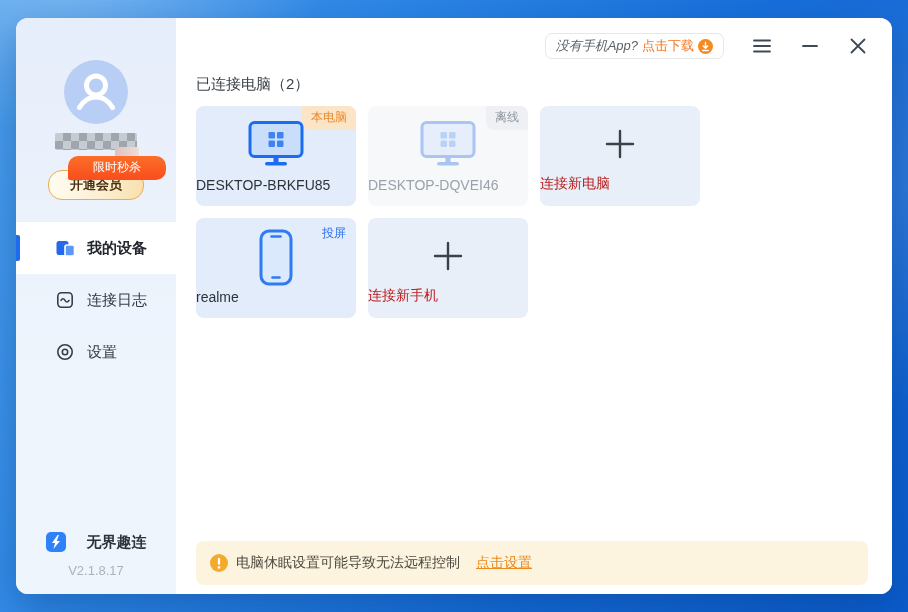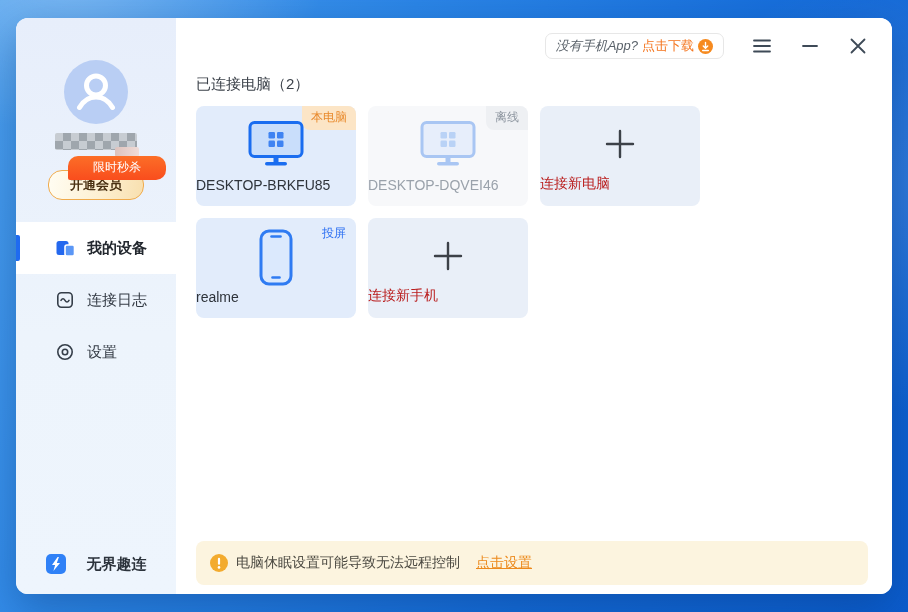--- a/index.html
+++ b/index.html
@@ -149,20 +149,21 @@
     </div>
 
     <div class="side-footer">
       <div class="logo-row">
         <svg width="20" height="20" viewBox="0 0 20 20">
           <rect width="20" height="20" rx="5" fill="#2f81f7"></rect>
           <path d="M11.6 3L6 11h3.1L7.4 17 14 9h-3.2l2.1-6z" fill="#ffffff"></path>
         </svg>
         <span>无界趣连</span>
       </div>
+      <div class="version">V2.1.8.17</div>
     </div>
   </div>
 
   <div class="main">
 
     <div class="titlebar">
       <div class="app-pill">
         <span class="q">没有手机App?</span>
         <span class="dl">点击下载</span>
         <svg width="15" height="15" viewBox="0 0 16 16">

